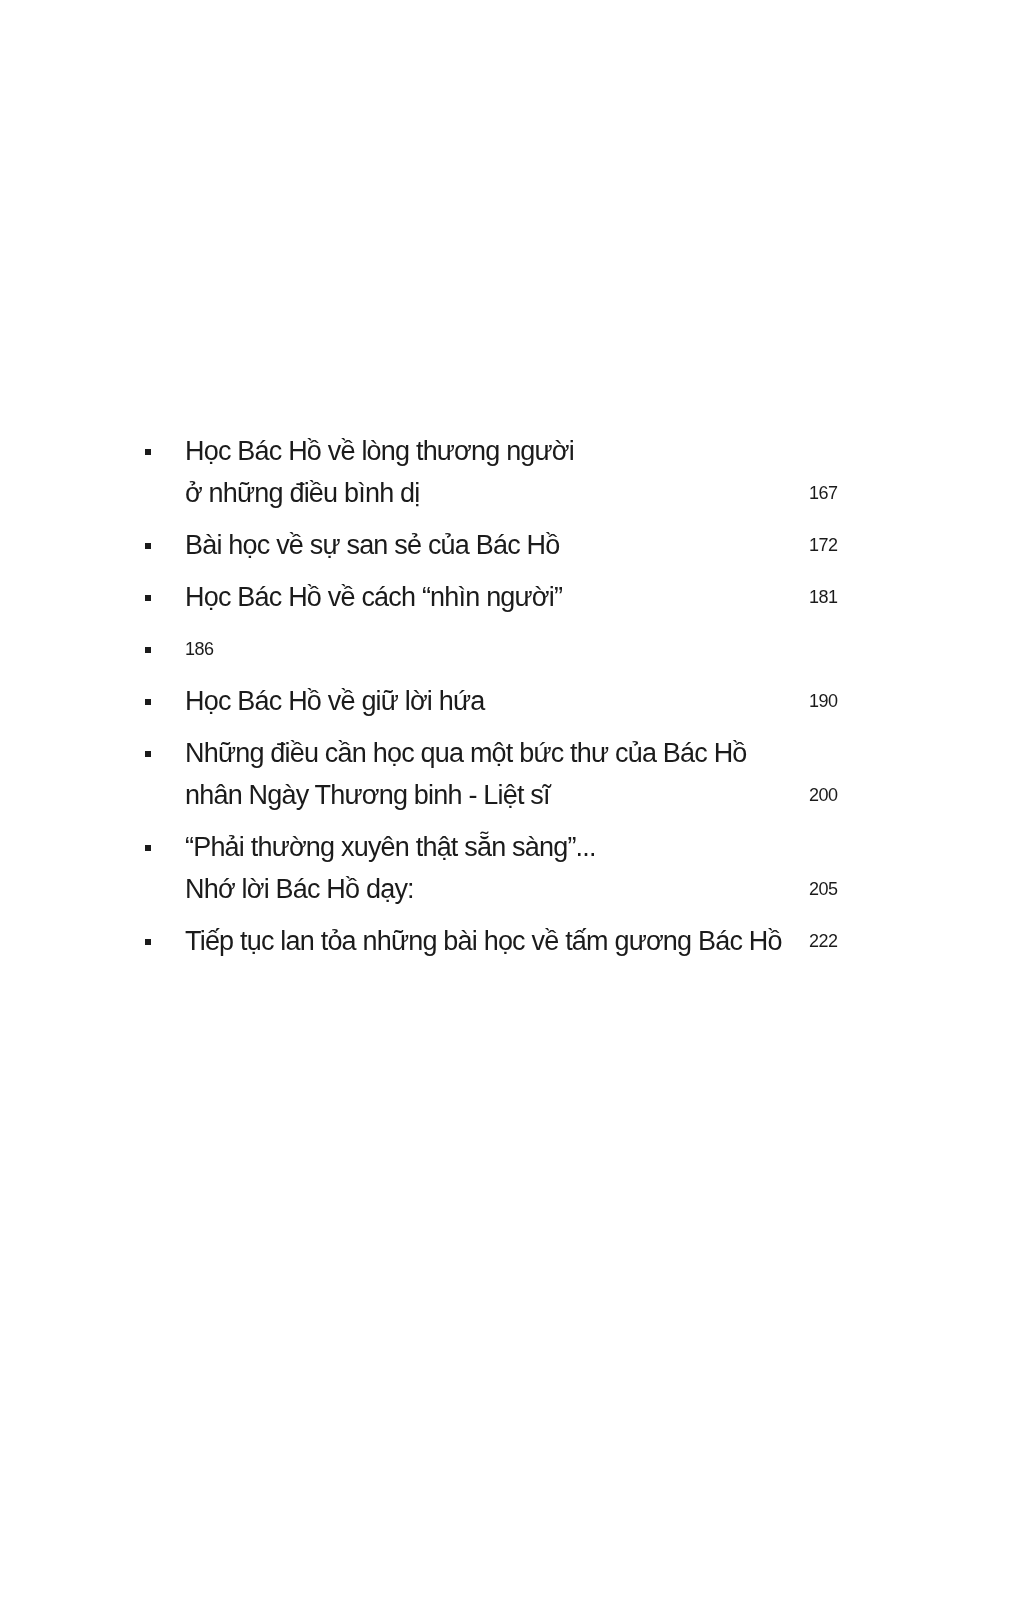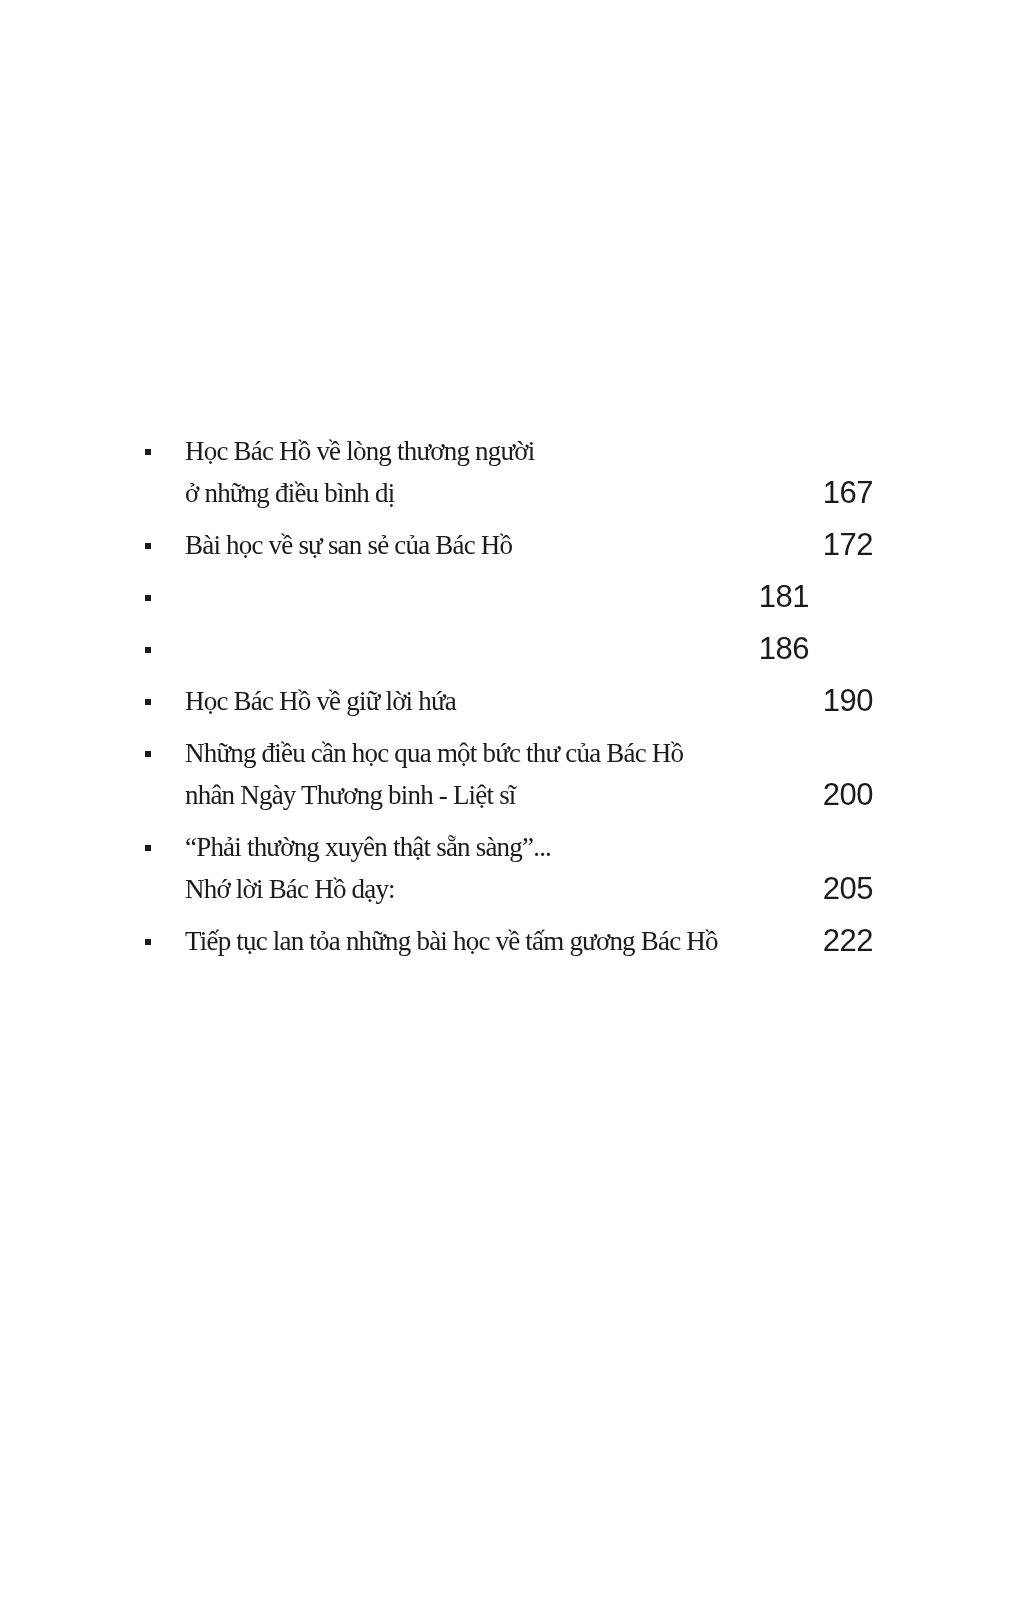--- a/index.html
+++ b/index.html
@@ -32,32 +32,30 @@
   }
   .bullet {
     display: block;
     width: 6px;
     height: 6px;
     margin-top: 19px;
     background: #1b1b1b;
   }
   .title-cell {
     min-width: 0;
-    font-family: Liberation Serif, serif;
   }
   .line {
     font-size: 27px;
     line-height: 42px;
     letter-spacing: -0.8px;
     white-space: nowrap;
   }
   .page-num {
     align-self: end;
-    text-align: right;
-    font-size: 31px;
+    font-size: 18px;
     line-height: 42px;
     letter-spacing: -0.5px;
     white-space: nowrap;
   }
 </style>
 </head>
 <body>
 
 <div class="page">
   <div class="toc">
@@ -80,20 +78,23 @@
           <div class="line">Bài học về sự san sẻ của Bác Hồ</div>
         </div>
     <div class="page-num">172</div>
   </div>
 
 
   <div class="entry">
     <div class="bullet-cell">
       <span class="bullet"></span>
     </div>
+    <div class="title-cell">
+          <div class="line">Học Bác Hồ về cách “nhìn người”</div>
+        </div>
     <div class="page-num">181</div>
   </div>
 
   <div class="entry">
     <div class="bullet-cell">
       <span class="bullet"></span>
     </div>
     <div class="page-num">186</div>
   </div>
 

